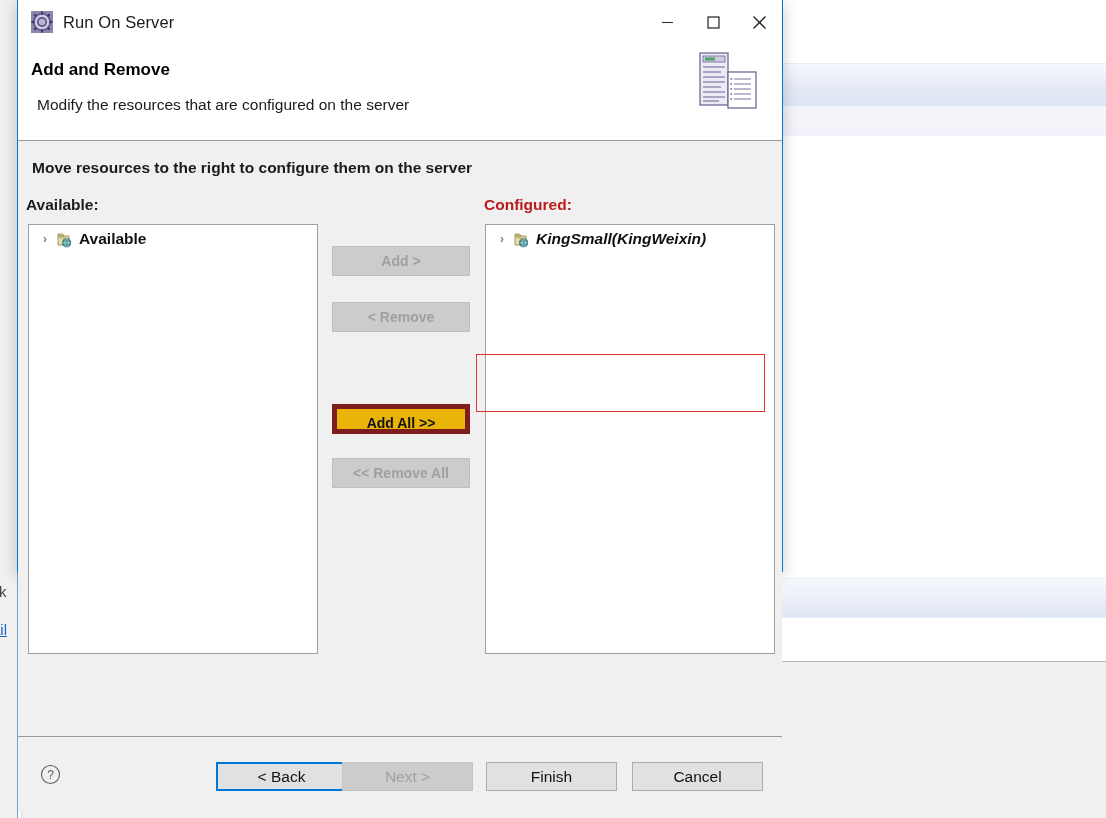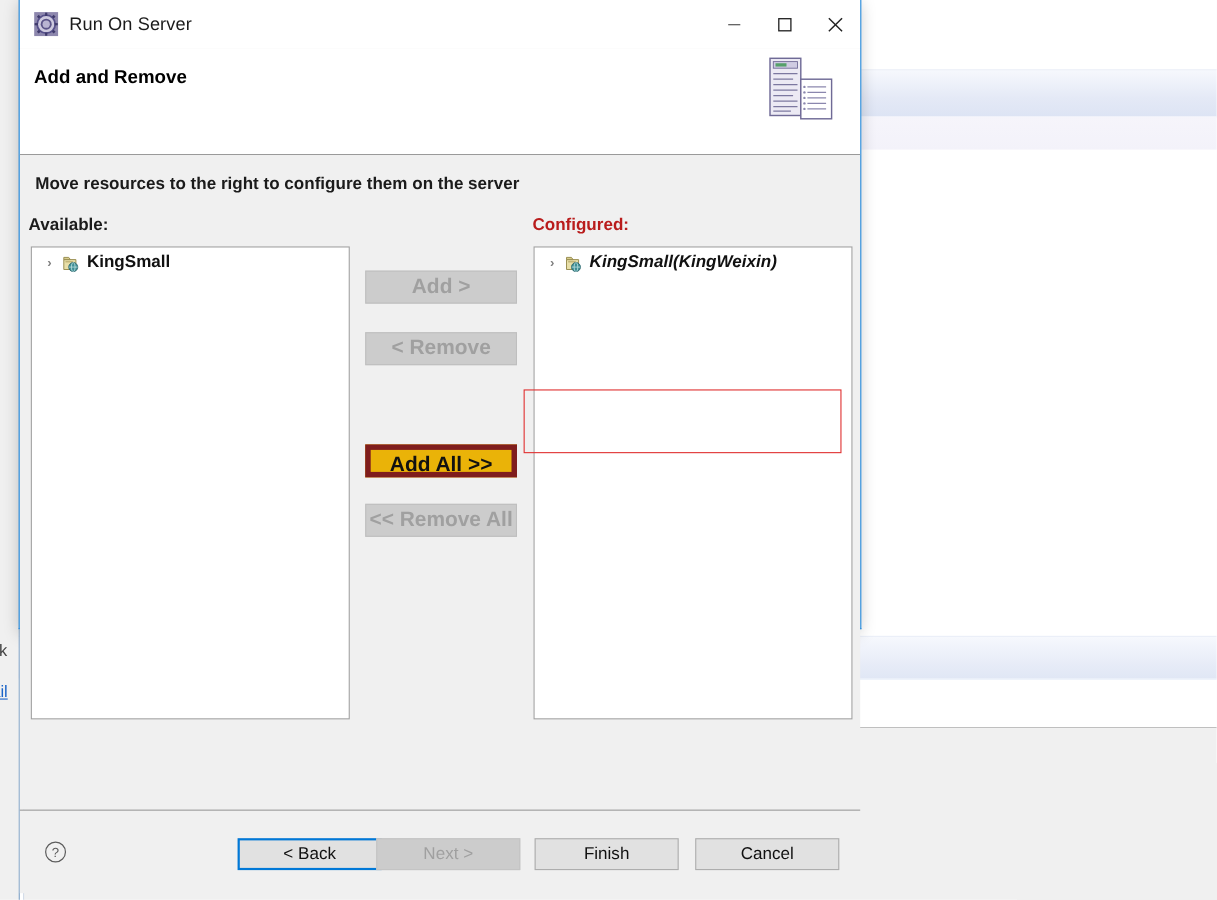--- a/index.html
+++ b/index.html
@@ -241,21 +241,21 @@
     position: absolute;
     left: 314px; top: 105px;
     width: 138px;
   }
   .mid-btn {
     display: block;
     width: 138px;
     height: 30px;
     margin: 0;
     font-family: "Liberation Sans", sans-serif;
-    font-size: 19px;
+    font-size: 14px;
     box-sizing: border-box;
     cursor: default;
     text-align: center;
     line-height: 28px;
     border: 1px solid #adadad;
     background: #e1e1e1;
     color: #111111;
   }
   .mid-btn.disabled {
     background: #cccccc;
@@ -374,20 +374,21 @@
         <svg width="15" height="15" viewBox="0 0 15 15">
           <line x1="1.5" y1="1.5" x2="13.5" y2="13.5" stroke="#222" stroke-width="1.3"></line>
           <line x1="13.5" y1="1.5" x2="1.5" y2="13.5" stroke="#222" stroke-width="1.3"></line>
         </svg>
       </div>
     </div>
   </div>
 
   <div id="header">
     <div id="header-title">Add and Remove</div>
+    <div id="header-subtitle">Modify the resources that are configured on the server</div>
     <div id="header-image">
       <svg width="74" height="62" viewBox="0 0 74 62">
 
         <rect x="9" y="3" width="28" height="52" fill="#eceaf4" stroke="#6f6a96" stroke-width="1.3"></rect>
         <rect x="12" y="6" width="22" height="6" fill="#cfcbe2" stroke="#6f6a96" stroke-width="0.8"></rect>
         <rect x="14" y="7.5" width="10" height="3" fill="#55a06a"></rect>
         <g stroke="#7c78a0" stroke-width="1.2">
           <line x1="12" y1="17" x2="34" y2="17"></line>
           <line x1="12" y1="22" x2="30" y2="22"></line>
           <line x1="12" y1="27" x2="34" y2="27"></line>
@@ -429,21 +430,21 @@
         <span class="tree-icon">
           <svg width="17" height="17" viewBox="0 0 17 17">
             <path d="M3 5 L3 14 L14 14 L14 5 Z" fill="#e8dfa8" stroke="#9a8f52" stroke-width="0.9"></path>
             <path d="M3 5 L3 3 L7.5 3 L9 5 Z" fill="#d8cc8c" stroke="#9a8f52" stroke-width="0.9"></path>
             <rect x="4.5" y="6.5" width="7" height="1" fill="#b5a86a"></rect>
             <circle cx="11.6" cy="11.8" r="4.1" fill="#3f8f95" stroke="#2c676c" stroke-width="0.8"></circle>
             <ellipse cx="11.6" cy="11.8" rx="1.7" ry="4.1" fill="none" stroke="#bfe3e4" stroke-width="0.7"></ellipse>
             <line x1="7.6" y1="11.8" x2="15.6" y2="11.8" stroke="#bfe3e4" stroke-width="0.7"></line>
           </svg>
         </span>
-        <span>KingSmall</span>
+        <span>Available</span>
       </div>
     </div>
 
     <div class="tree-box" id="tree-configured">
       <div class="tree-row">
         <span class="tree-arrow">›</span>
         <span class="tree-icon">
           <svg width="17" height="17" viewBox="0 0 17 17">
             <path d="M3 5 L3 14 L14 14 L14 5 Z" fill="#e8dfa8" stroke="#9a8f52" stroke-width="0.9"></path>
             <path d="M3 5 L3 3 L7.5 3 L9 5 Z" fill="#d8cc8c" stroke="#9a8f52" stroke-width="0.9"></path>

